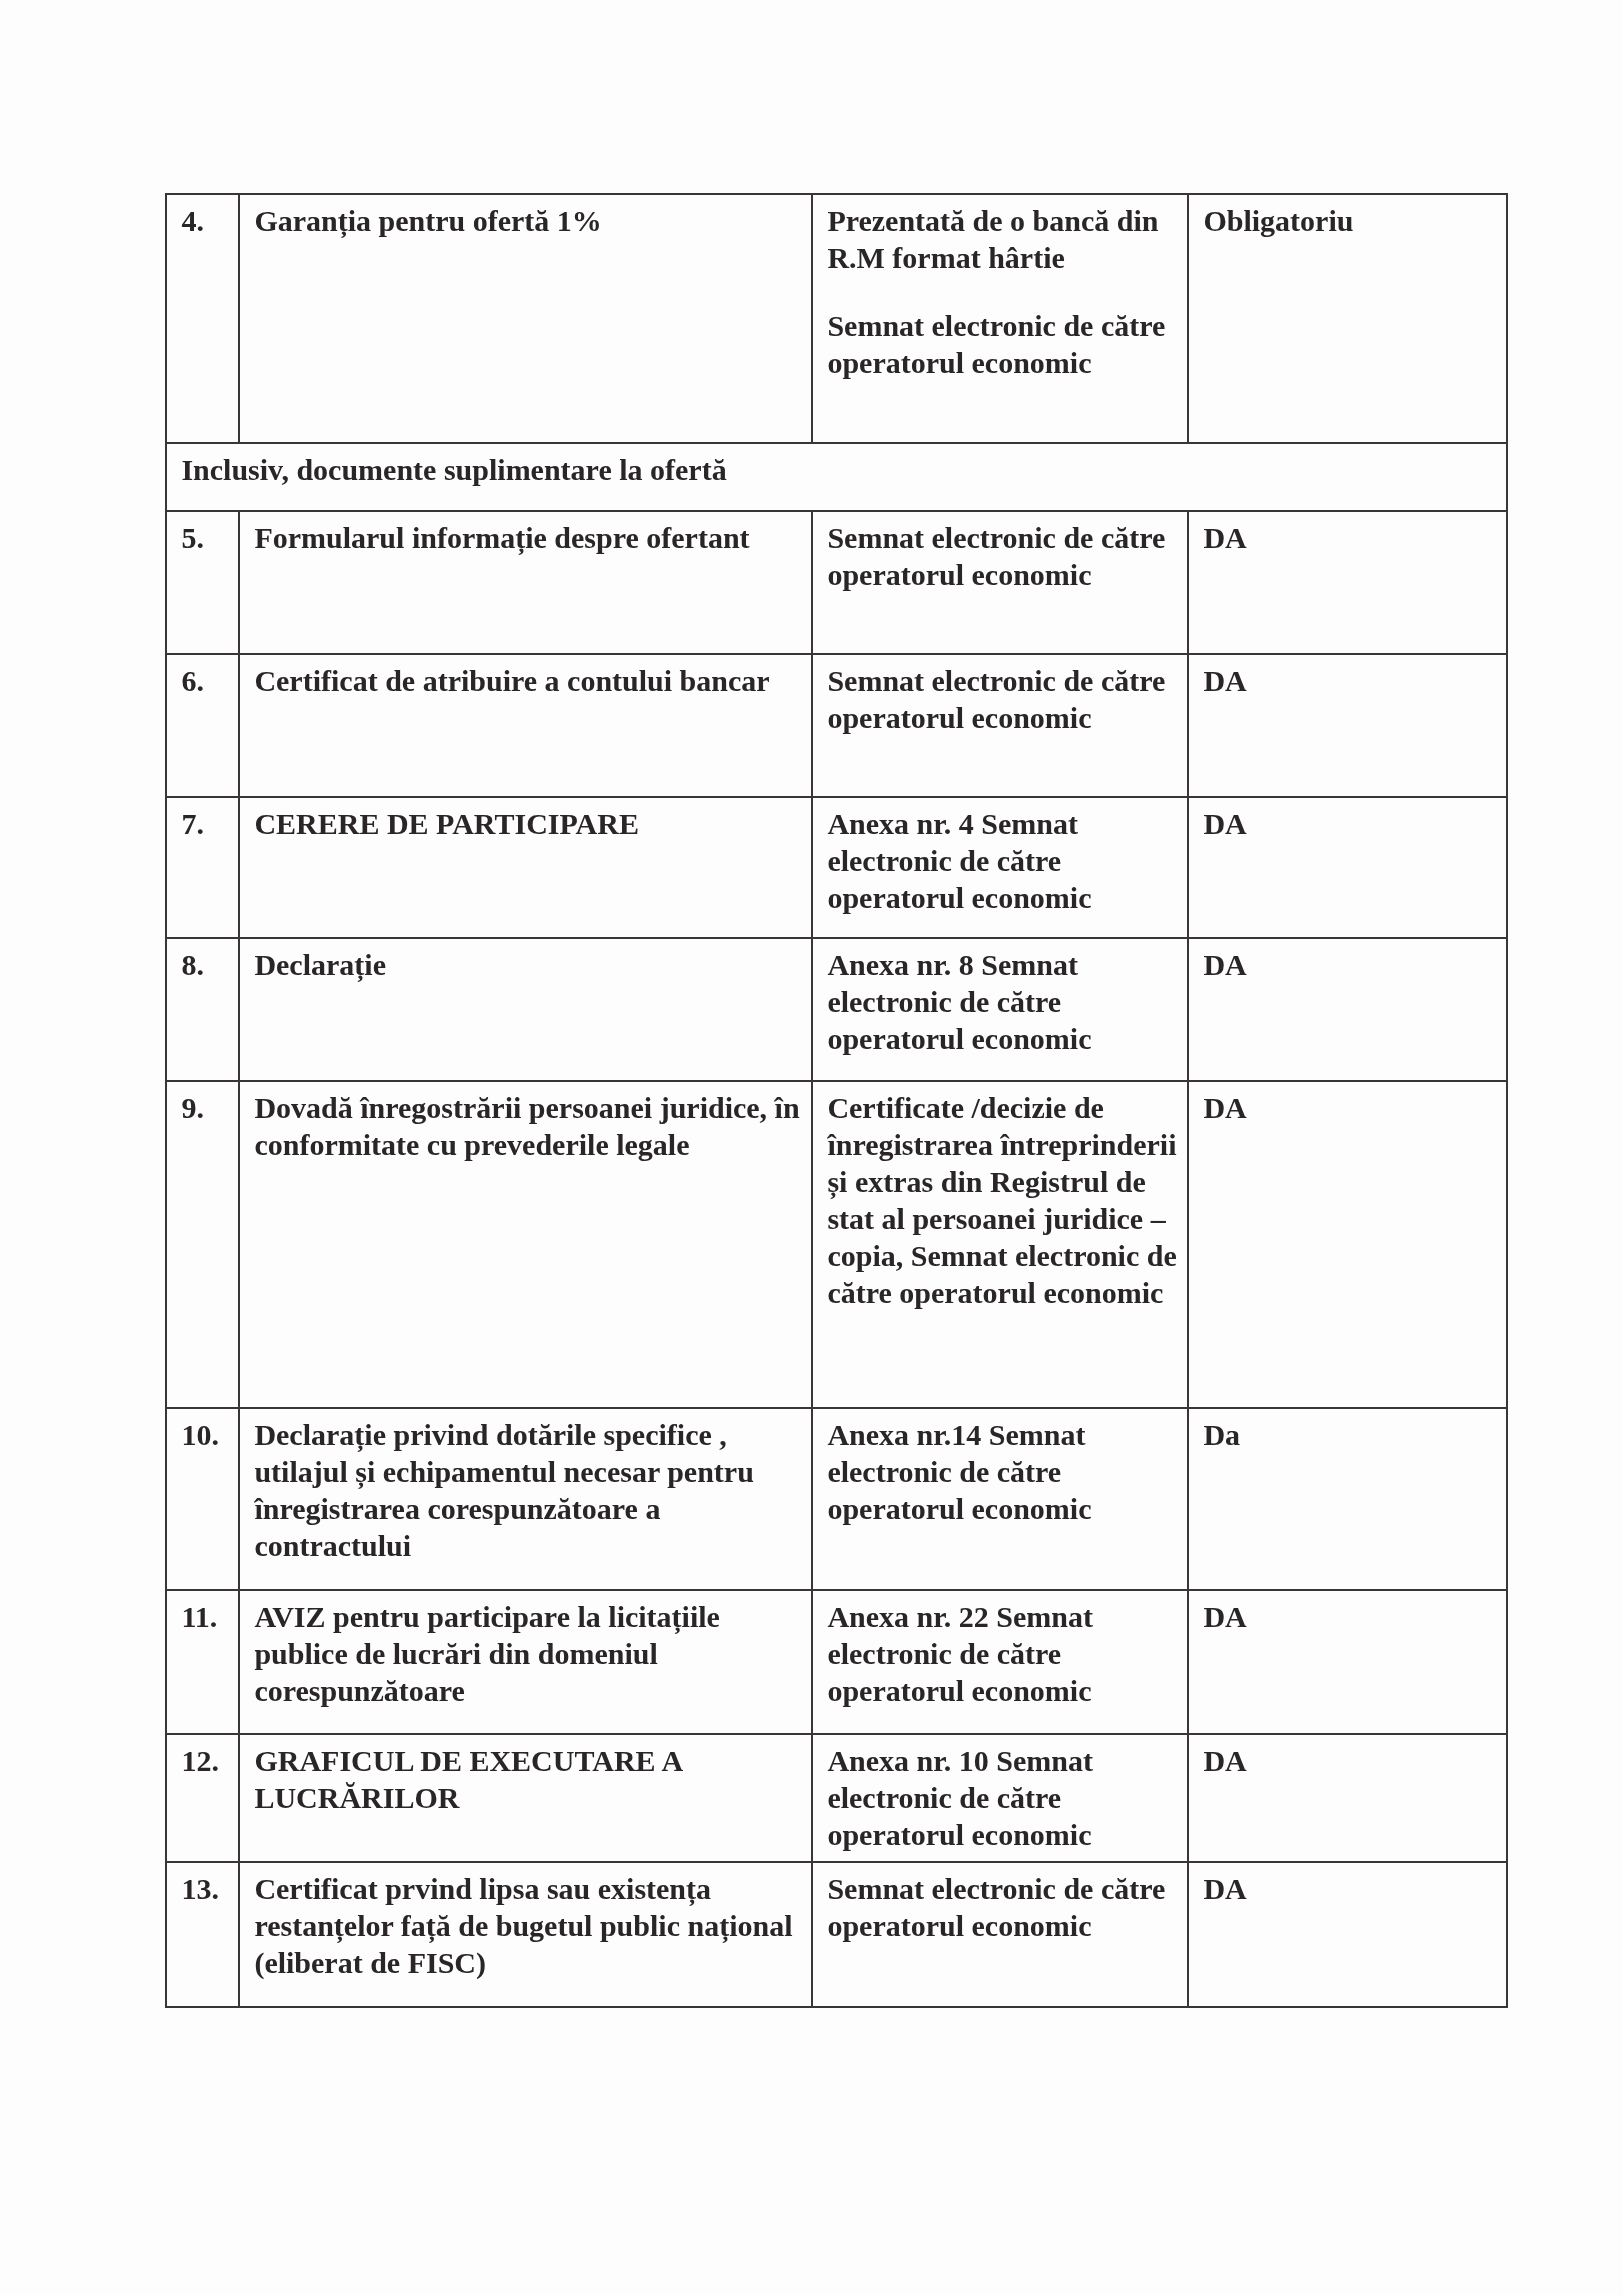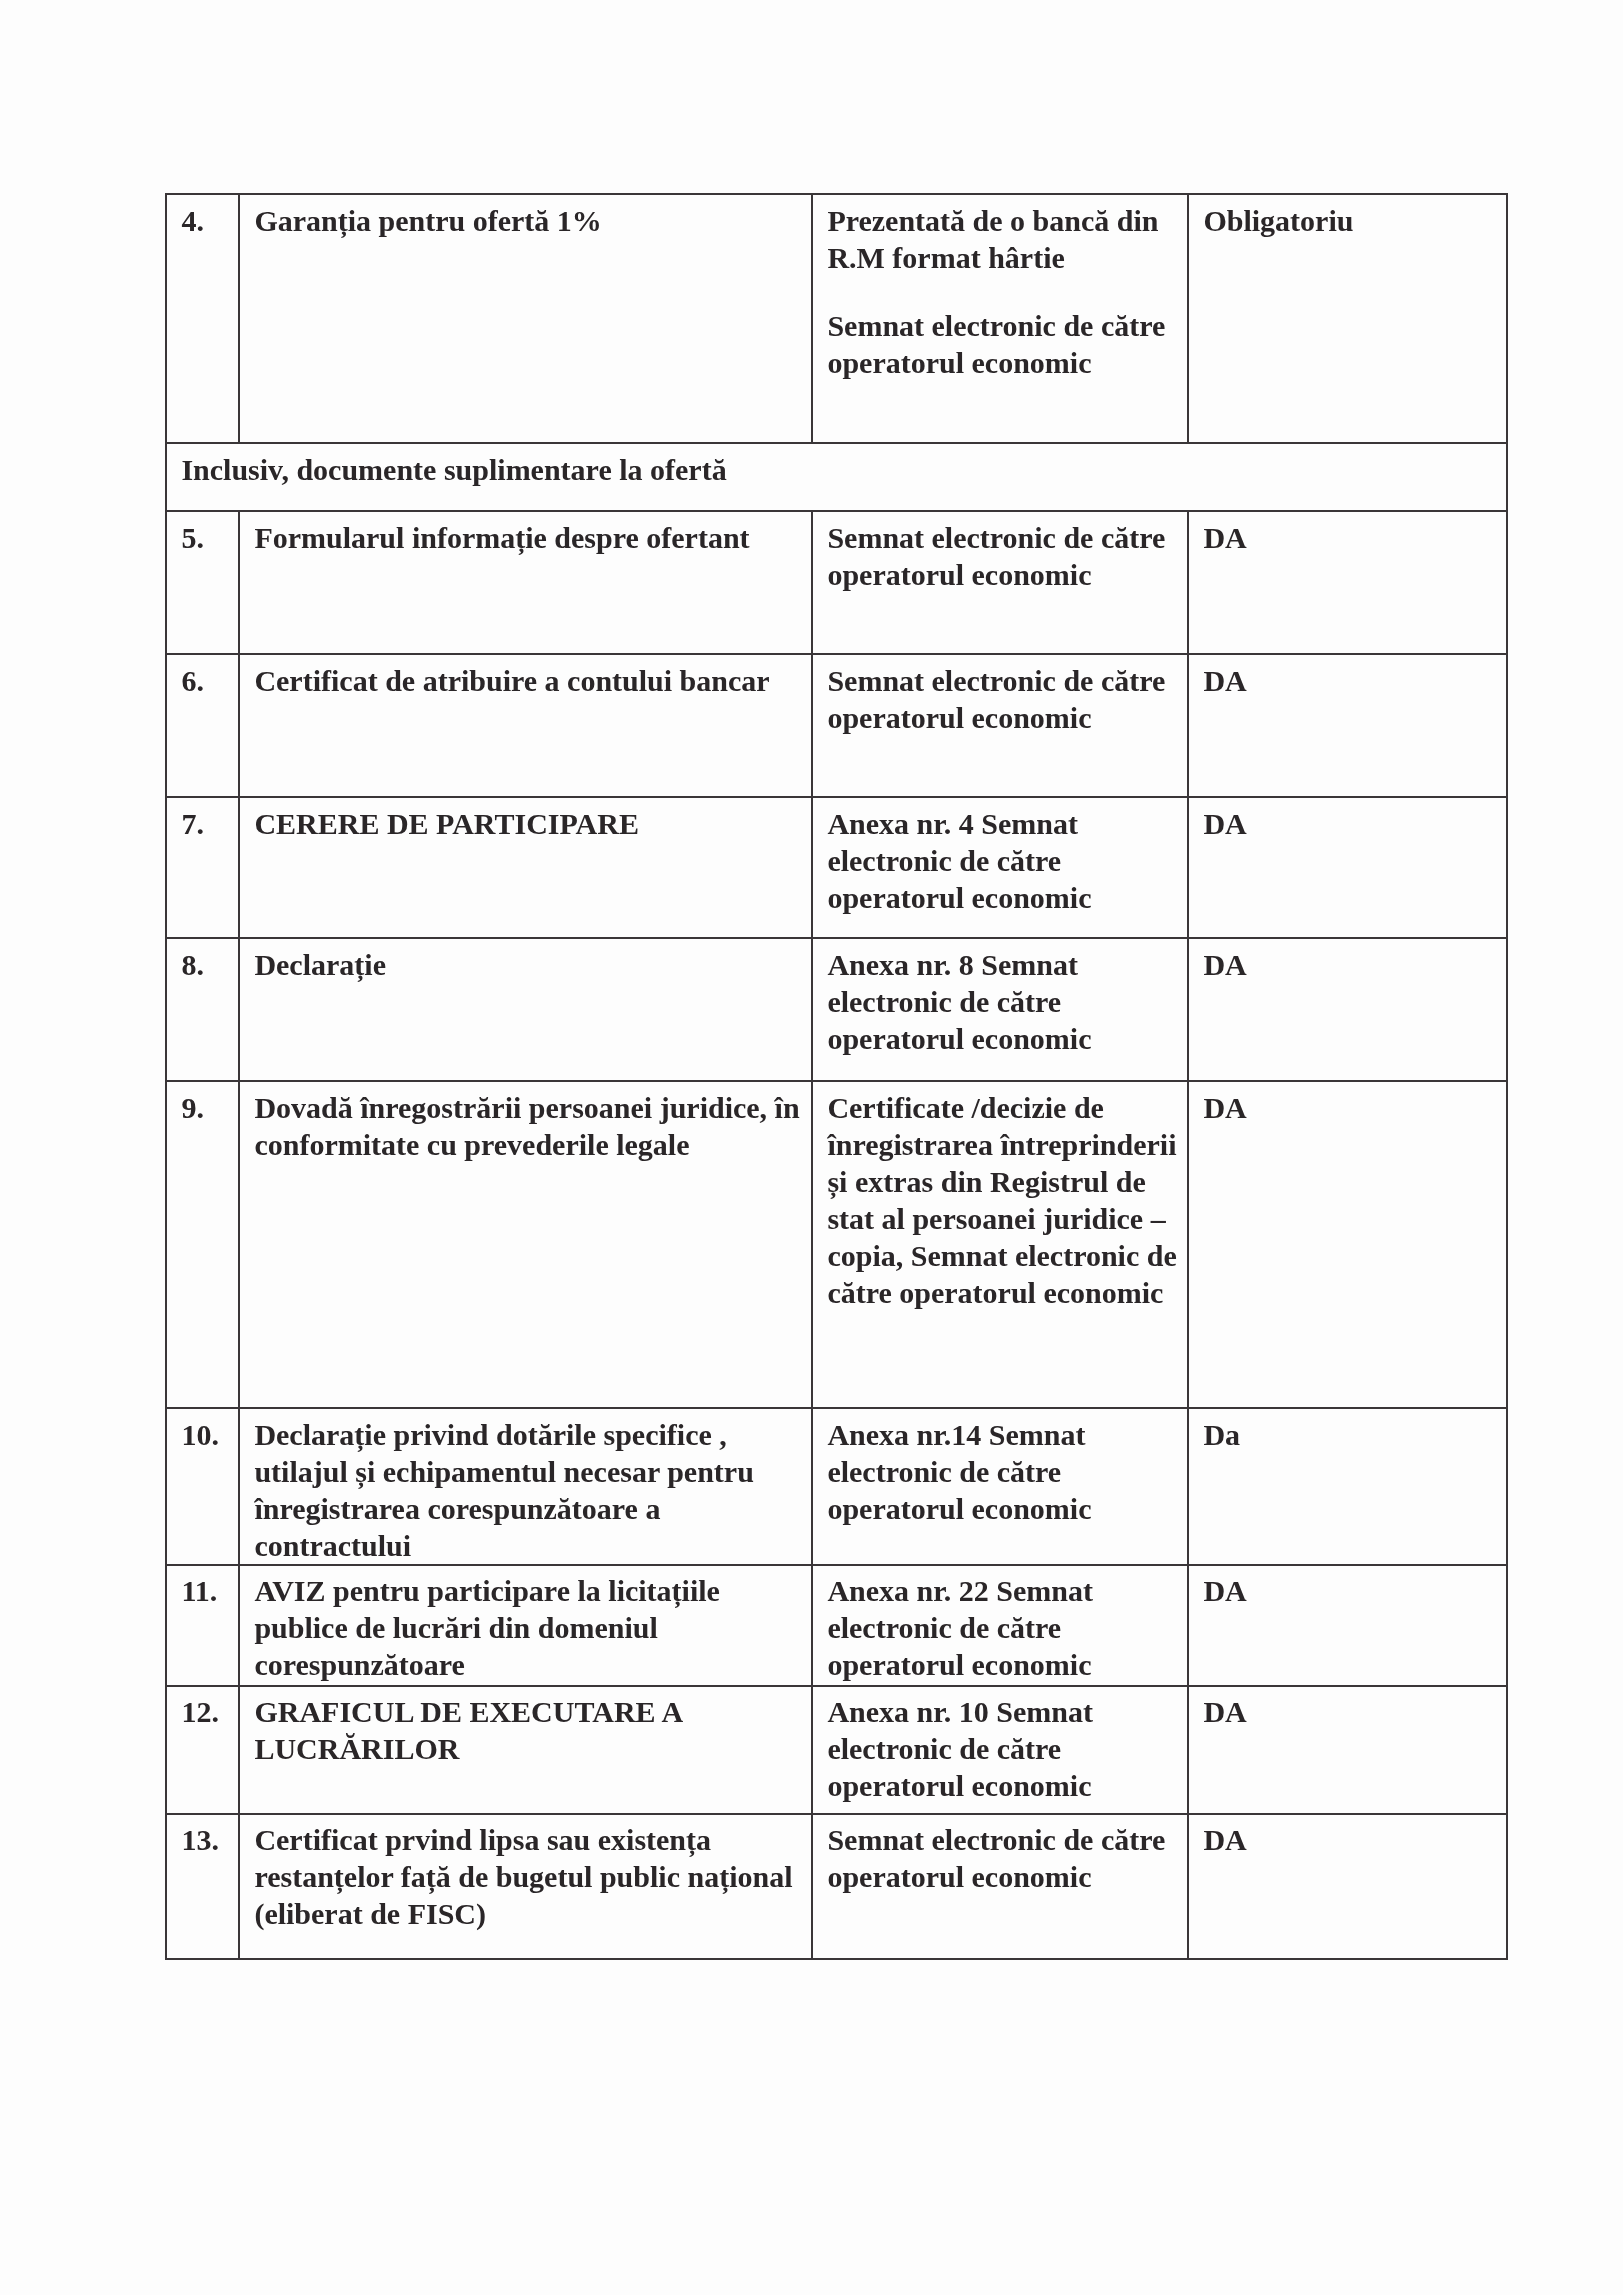--- a/index.html
+++ b/index.html
@@ -85,27 +85,27 @@
         <td>Declarație</td>
         <td>Anexa nr. 8 Semnat electronic de către operatorul economic</td>
         <td>DA</td>
       </tr>
       <tr style="height:327px">
         <td class="num">9.</td>
         <td>Dovadă înregostrării persoanei juridice, în conformitate cu prevederile legale</td>
         <td>Certificate /decizie de înregistrarea întreprinderii și extras din Registrul de stat al persoanei juridice –copia, Semnat electronic de către operatorul economic</td>
         <td>DA</td>
       </tr>
-      <tr style="height:156px">
+      <tr style="height:182px">
         <td class="num">10.</td>
         <td>Declarație privind dotările specifice , utilajul și echipamentul necesar pentru înregistrarea corespunzătoare a contractului</td>
         <td>Anexa nr.14 Semnat electronic de către operatorul economic</td>
         <td>Da</td>
       </tr>
-      <tr style="height:121px">
+      <tr style="height:144px">
         <td class="num">11.</td>
         <td>AVIZ pentru participare la licitațiile publice de lucrări din domeniul corespunzătoare</td>
         <td>Anexa nr. 22 Semnat electronic de către operatorul economic</td>
         <td>DA</td>
       </tr>
       <tr style="height:128px">
         <td class="num">12.</td>
         <td>GRAFICUL DE EXECUTARE A LUCRĂRILOR</td>
         <td>Anexa nr. 10 Semnat electronic de către operatorul economic</td>
         <td>DA</td>

